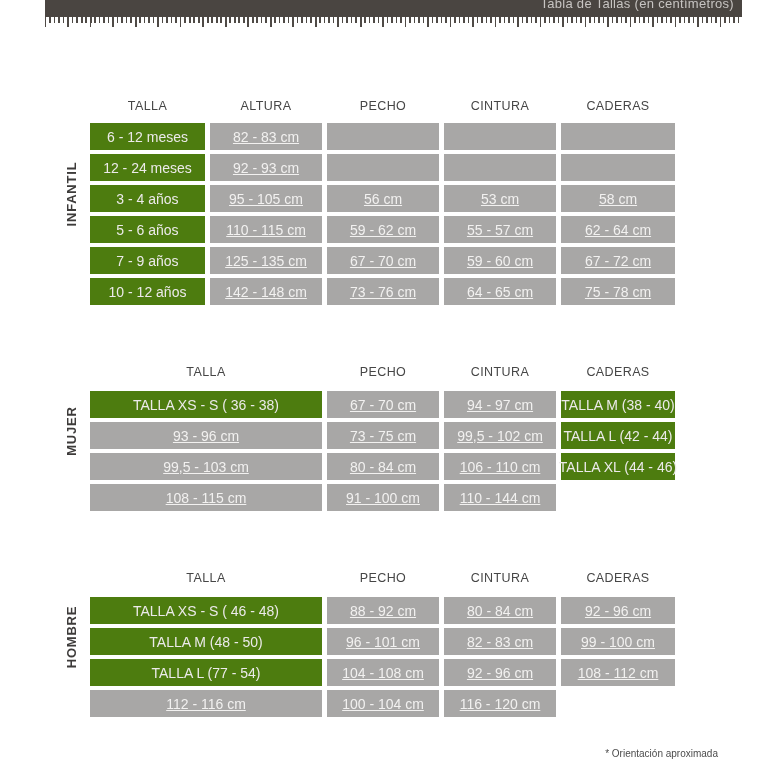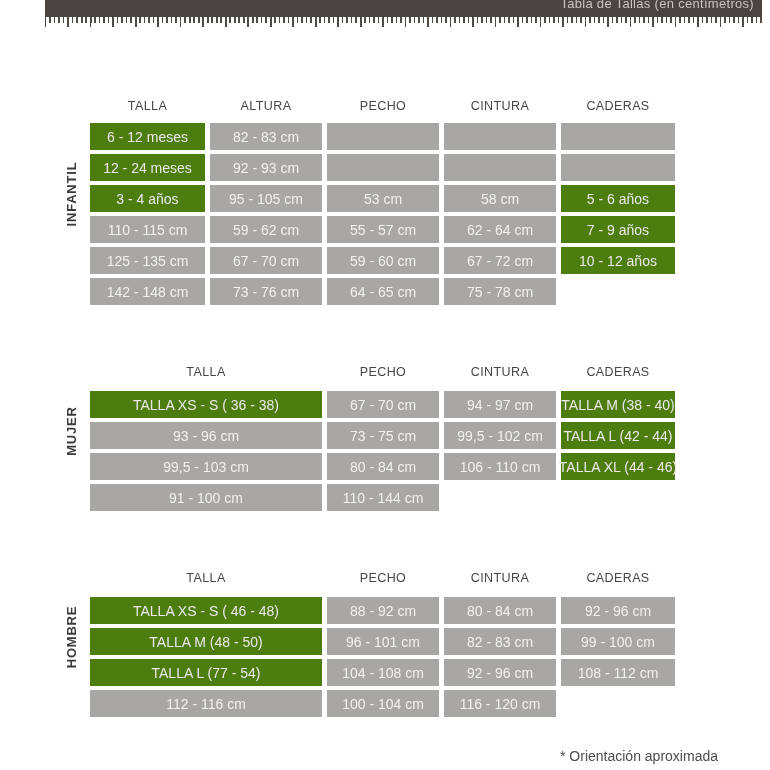--- a/index.html
+++ b/index.html
@@ -1,21 +1,21 @@
 <!DOCTYPE html>
 <html><head>
 <meta charset="utf-8">
 <style>
   html,body{margin:0;padding:0;background:#ffffff;}
   .canvas{
     position:relative;width:770px;height:770px;background:#ffffff;overflow:hidden;
     font-family:"Liberation Sans", sans-serif;
   }
   
-  .tape{position:absolute;left:45px;top:0;width:697px;height:30px;padding-left:20px;}
+  .tape{position:absolute;left:45px;top:0;width:697px;height:30px;}
   .tape-bar{
     position:absolute;left:0;top:0;width:100%;height:17px;
     background:#4a4541;overflow:hidden;
   }
   .tape-title{
     position:absolute;top:-6px;right:8px;
     font-size:13px;line-height:20px;color:#c7c4c2;letter-spacing:.3px;white-space:nowrap;
   }
   .ticks-small{
     position:absolute;left:0;top:17px;width:100%;height:6px;
@@ -54,25 +54,25 @@
   }
   .th{
     display:flex;align-items:center;justify-content:center;
     font-size:12.5px;color:#464646;letter-spacing:.4px;
   }
   .cell{
     display:flex;align-items:center;justify-content:center;
     font-size:14px;white-space:nowrap;
   }
   .dark{background:#4d7c0f;color:#eceaea;}
-  .light{background:#a8a7a6;color:#f2f1f0;}
+  .light{background:#a8a7a6;color:#f2f1f0;text-decoration:underline;}
   
   .footnote{
     position:absolute;top:748px;right:52px;
-    font-size:14px;color:#4c4c4c;
+    font-size:10px;color:#4c4c4c;
   }
 </style>
 </head>
 <body>
 
 <div class="canvas">
 
   <div class="tape">
     <div class="tape-bar">
       <span class="tape-title">Tabla de Tallas (en centímetros)</span>
@@ -99,20 +99,21 @@
     <div class="cell light"></div>
 
     <div class="cell dark">12 - 24 meses</div>
     <div class="cell light">92 - 93 cm</div>
     <div class="cell light"></div>
     <div class="cell light"></div>
     <div class="cell light"></div>
 
     <div class="cell dark">3 - 4 años</div>
     <div class="cell light">95 - 105 cm</div>
+    <div class="cell light">56 cm</div>
     <div class="cell light">53 cm</div>
     <div class="cell light">58 cm</div>
 
     <div class="cell dark">5 - 6 años</div>
     <div class="cell light">110 - 115 cm</div>
     <div class="cell light">59 - 62 cm</div>
     <div class="cell light">55 - 57 cm</div>
     <div class="cell light">62 - 64 cm</div>
 
     <div class="cell dark">7 - 9 años</div>
@@ -142,20 +143,21 @@
     <div class="cell light">93 - 96 cm</div>
     <div class="cell light">73 - 75 cm</div>
     <div class="cell light">99,5 - 102 cm</div>
 
     <div class="cell dark">TALLA L (42 - 44)</div>
     <div class="cell light">99,5 - 103 cm</div>
     <div class="cell light">80 - 84 cm</div>
     <div class="cell light">106 - 110 cm</div>
 
     <div class="cell dark">TALLA XL (44 - 46)</div>
+    <div class="cell light">108 - 115 cm</div>
     <div class="cell light">91 - 100 cm</div>
     <div class="cell light">110 - 144 cm</div>
   </div>
 
   <div class="grid t-hombre">
     <div class="th">TALLA</div>
     <div class="th">PECHO</div>
     <div class="th">CINTURA</div>
     <div class="th">CADERAS</div>
 

